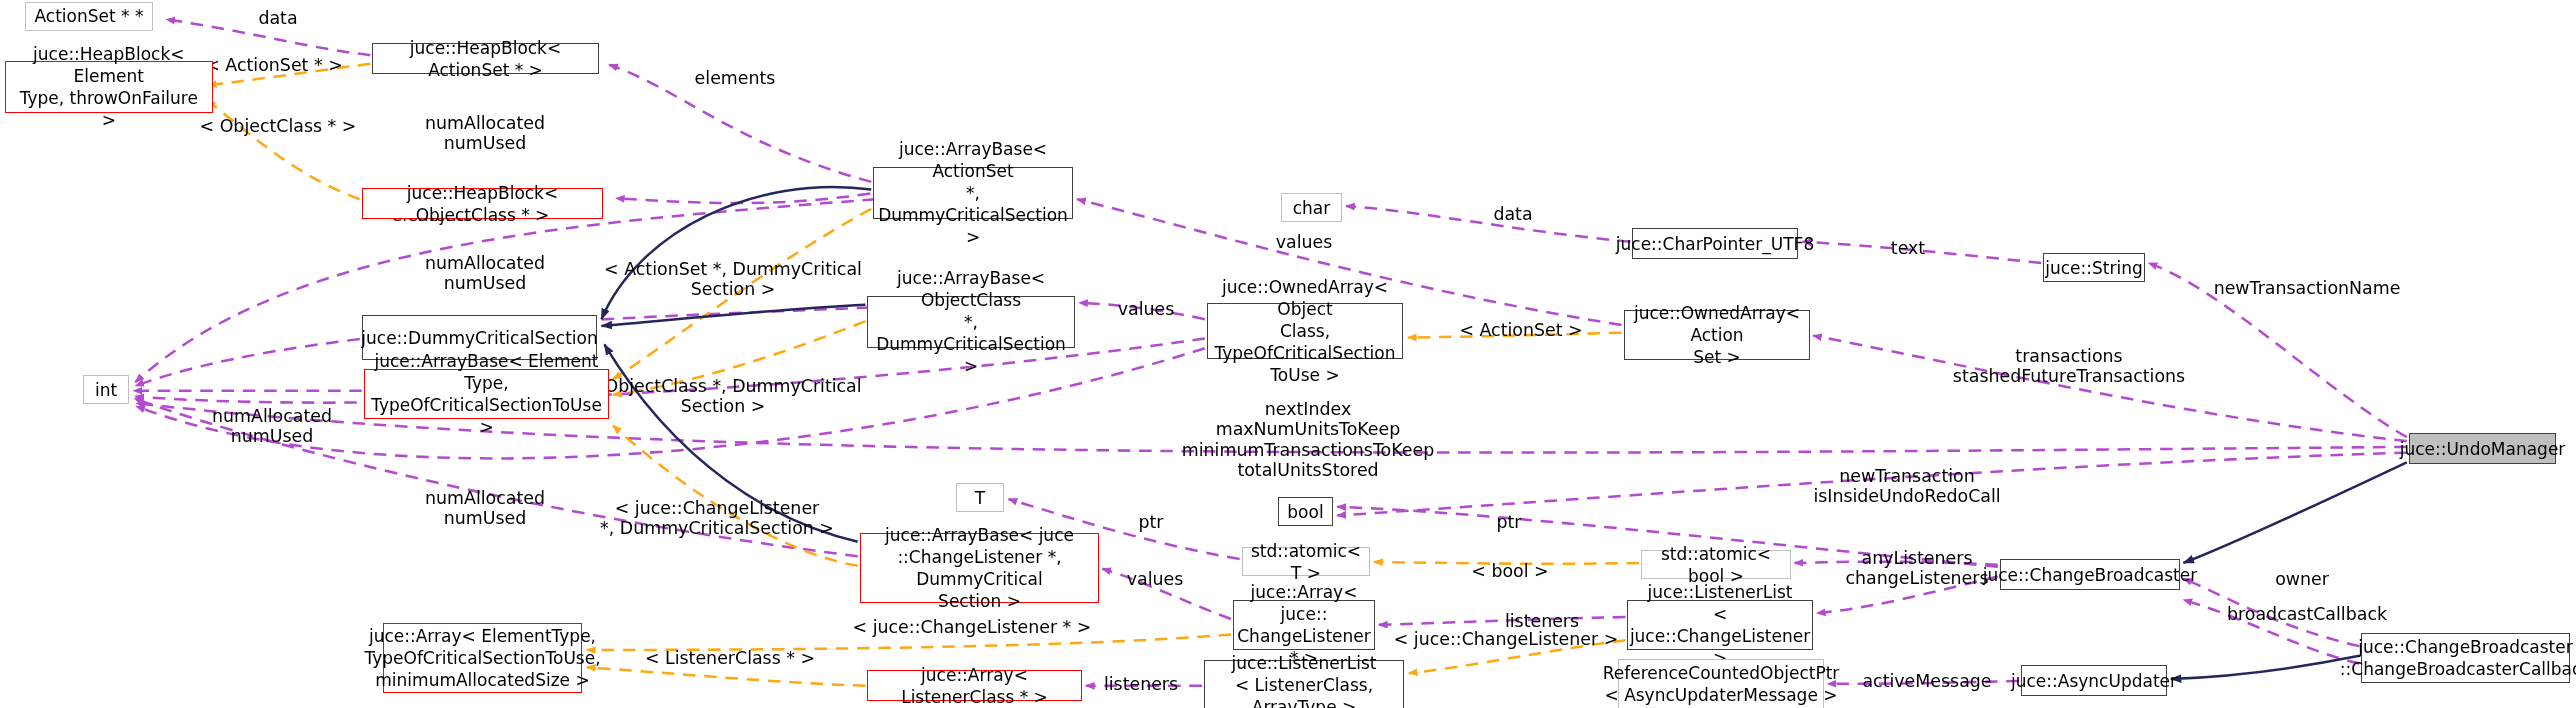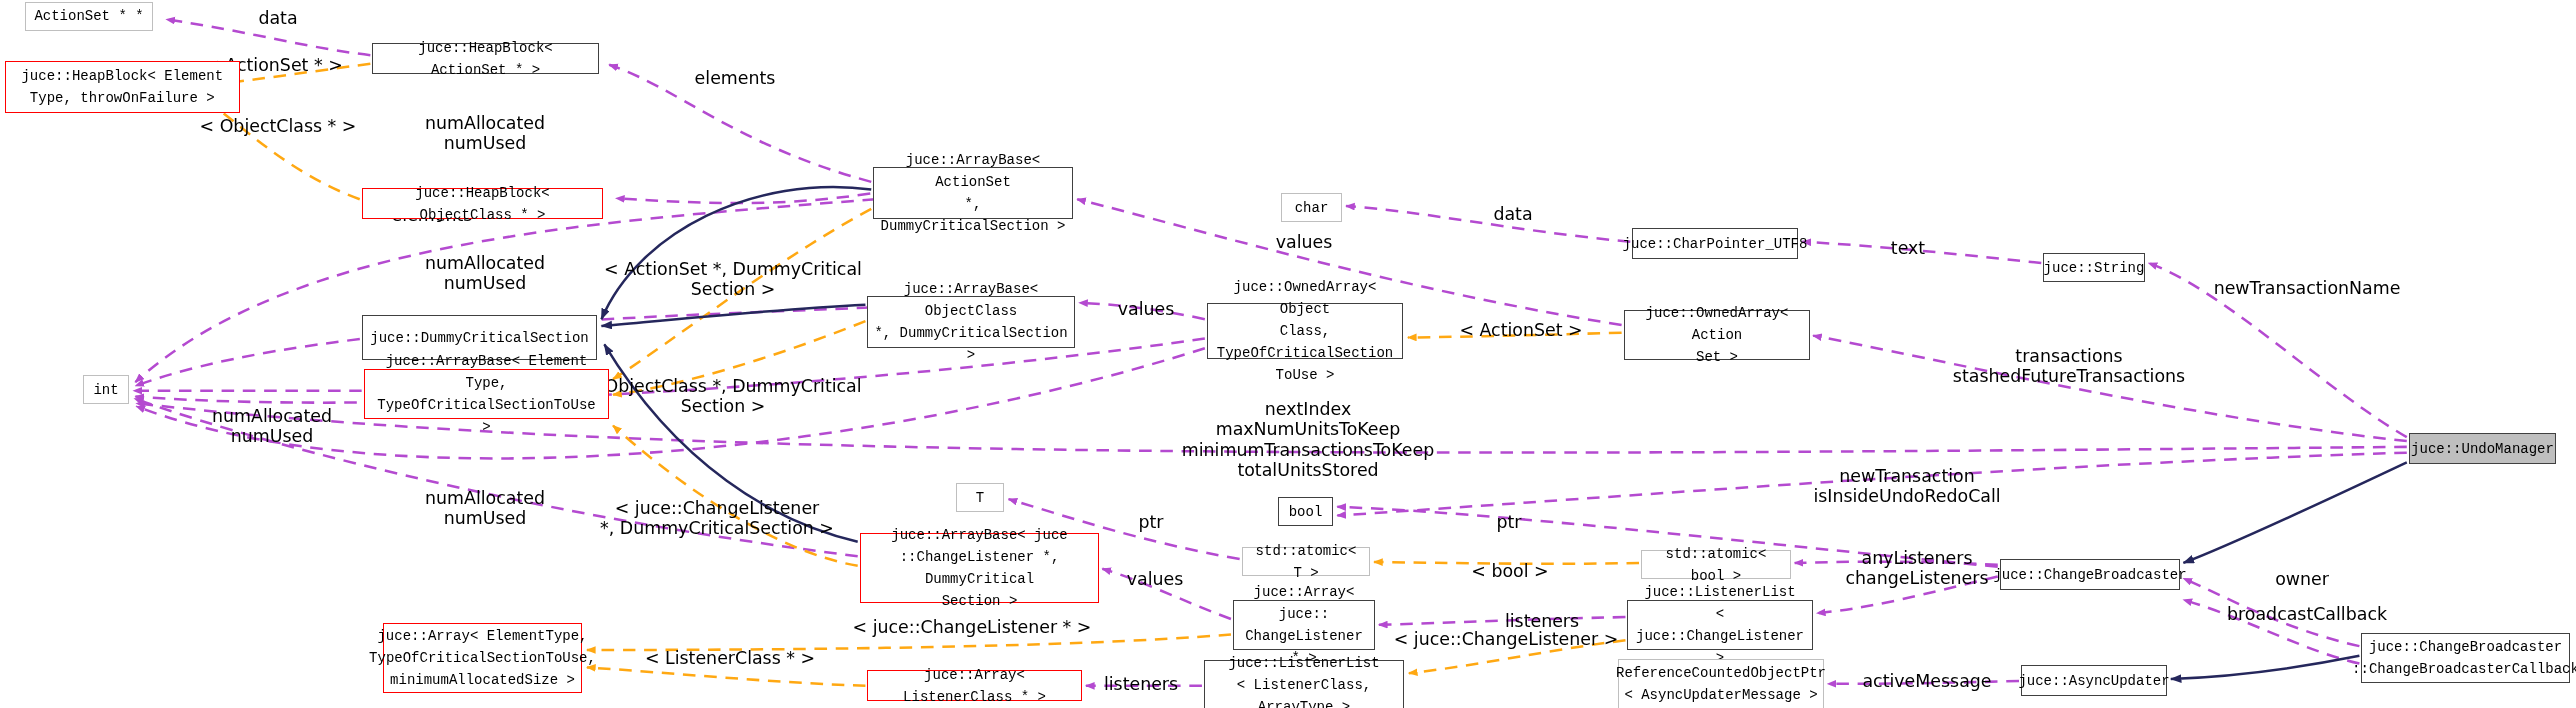--- a/index.html
+++ b/index.html
@@ -16,26 +16,25 @@
 
   .node{
     position:absolute;
     box-sizing:border-box;
     display:flex;
     align-items:center;
     justify-content:center;
     text-align:center;
     background:#ffffff;
     color:#000000;
-    font-size:14px;
+    font-size:17px;
     line-height:22px;
     white-space:pre-line;
     padding:1.9px 4.8px;
     z-index:5;
-    font-family:Liberation Mono, monospace;
   }
   
   .b-grey{border:1px solid #bfbfbf;}
   .b-dark{border:1.9px solid #404040;}
   .b-red{border:1.9px solid #ff0000;}
   .b-hl{border:1.9px solid #404040;background:#bfbfbf;}
 
   .elabel{
     position:absolute;
     font-size:17.4px;
@@ -149,21 +148,21 @@
       <path d="M 887,560 C 800,540 700,480 625,356"></path>
 
       <path d="M 2489,478 C 2400,520 2300,566 2258,582"></path>
 
       <path d="M 2440,678 C 2360,694 2300,700 2245,702"></path>
     </g>
   </svg>
 
   <div id="node-layer">
       <div class="node b-grey" style="left: 25px; top: 1.9px; width: 128px; height: 29px;">ActionSet * *</div>
-      <div class="node b-red" style="left: 4.8px; top: 61px; width: 235px; height: 52px;">juce::HeapBlock&lt; Element
+      <div class="node b-red" style="left: 4.8px; top: 61px; width: 208px; height: 52px;">juce::HeapBlock&lt; Element
 Type, throwOnFailure &gt;</div>
       <div class="node b-dark" style="left: 372px; top: 43px; width: 227px; height: 31px;">juce::HeapBlock&lt; ActionSet * &gt;</div>
       <div class="node b-red" style="left: 362px; top: 188px; width: 241px; height: 31px;">juce::HeapBlock&lt; ObjectClass * &gt;</div>
       <div class="node b-dark" style="left: 873px; top: 167px; width: 200px; height: 52px;">juce::ArrayBase&lt; ActionSet
 *, DummyCriticalSection &gt;</div>
       <div class="node b-dark" style="left: 867px; top: 296px; width: 208px; height: 52px;">juce::ArrayBase&lt; ObjectClass
 *, DummyCriticalSection &gt;</div>
       <div class="node b-dark" style="left: 362px; top: 315px; width: 235px; height: 45px;">juce::DummyCriticalSection</div>
       <div class="node b-red" style="left: 364px; top: 369px; width: 245px; height: 50px;">juce::ArrayBase&lt; Element
 Type, TypeOfCriticalSectionToUse &gt;</div>

